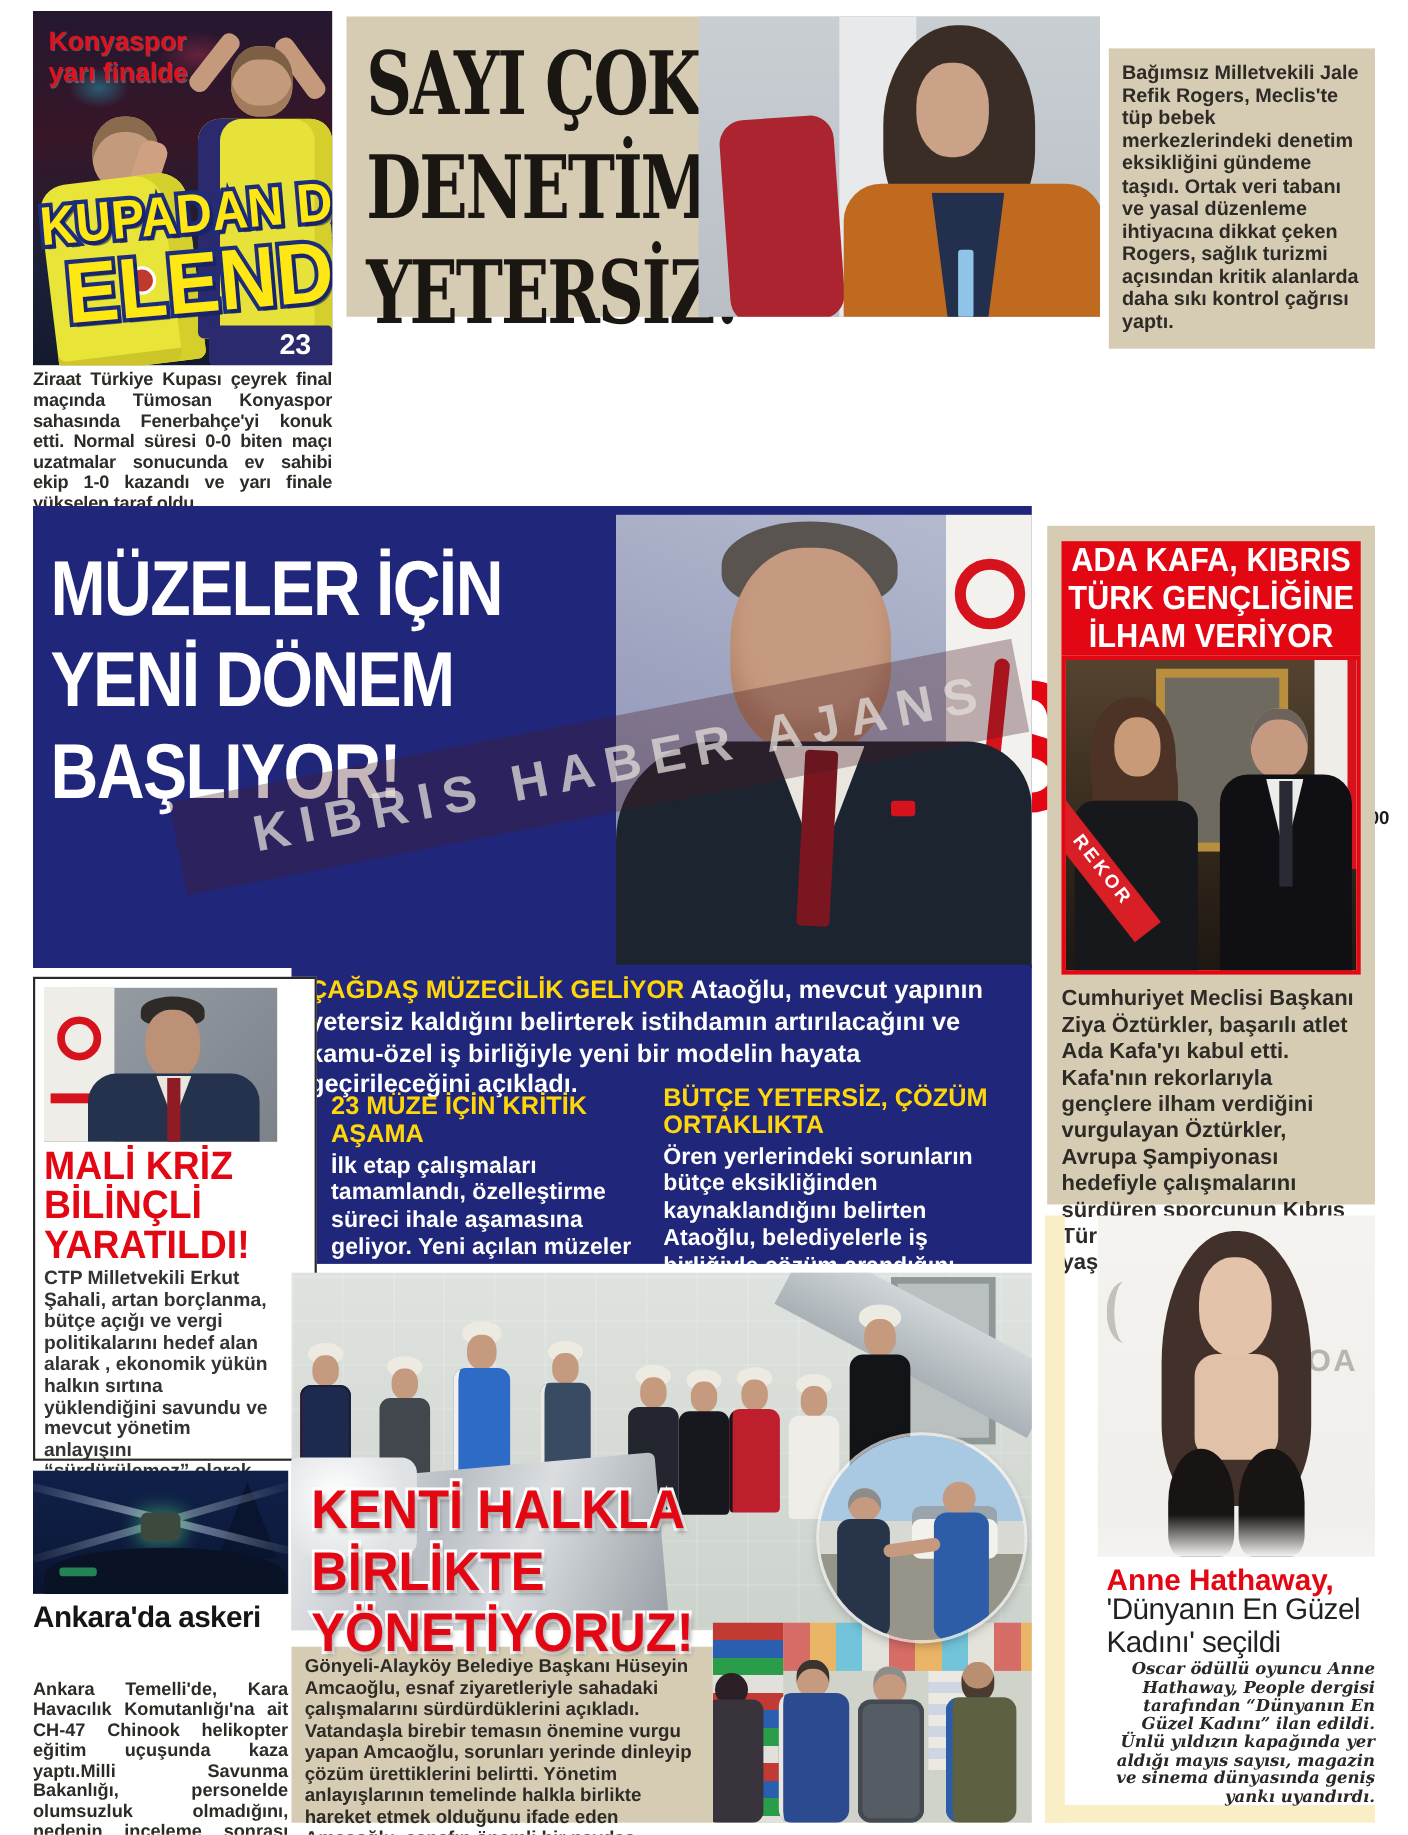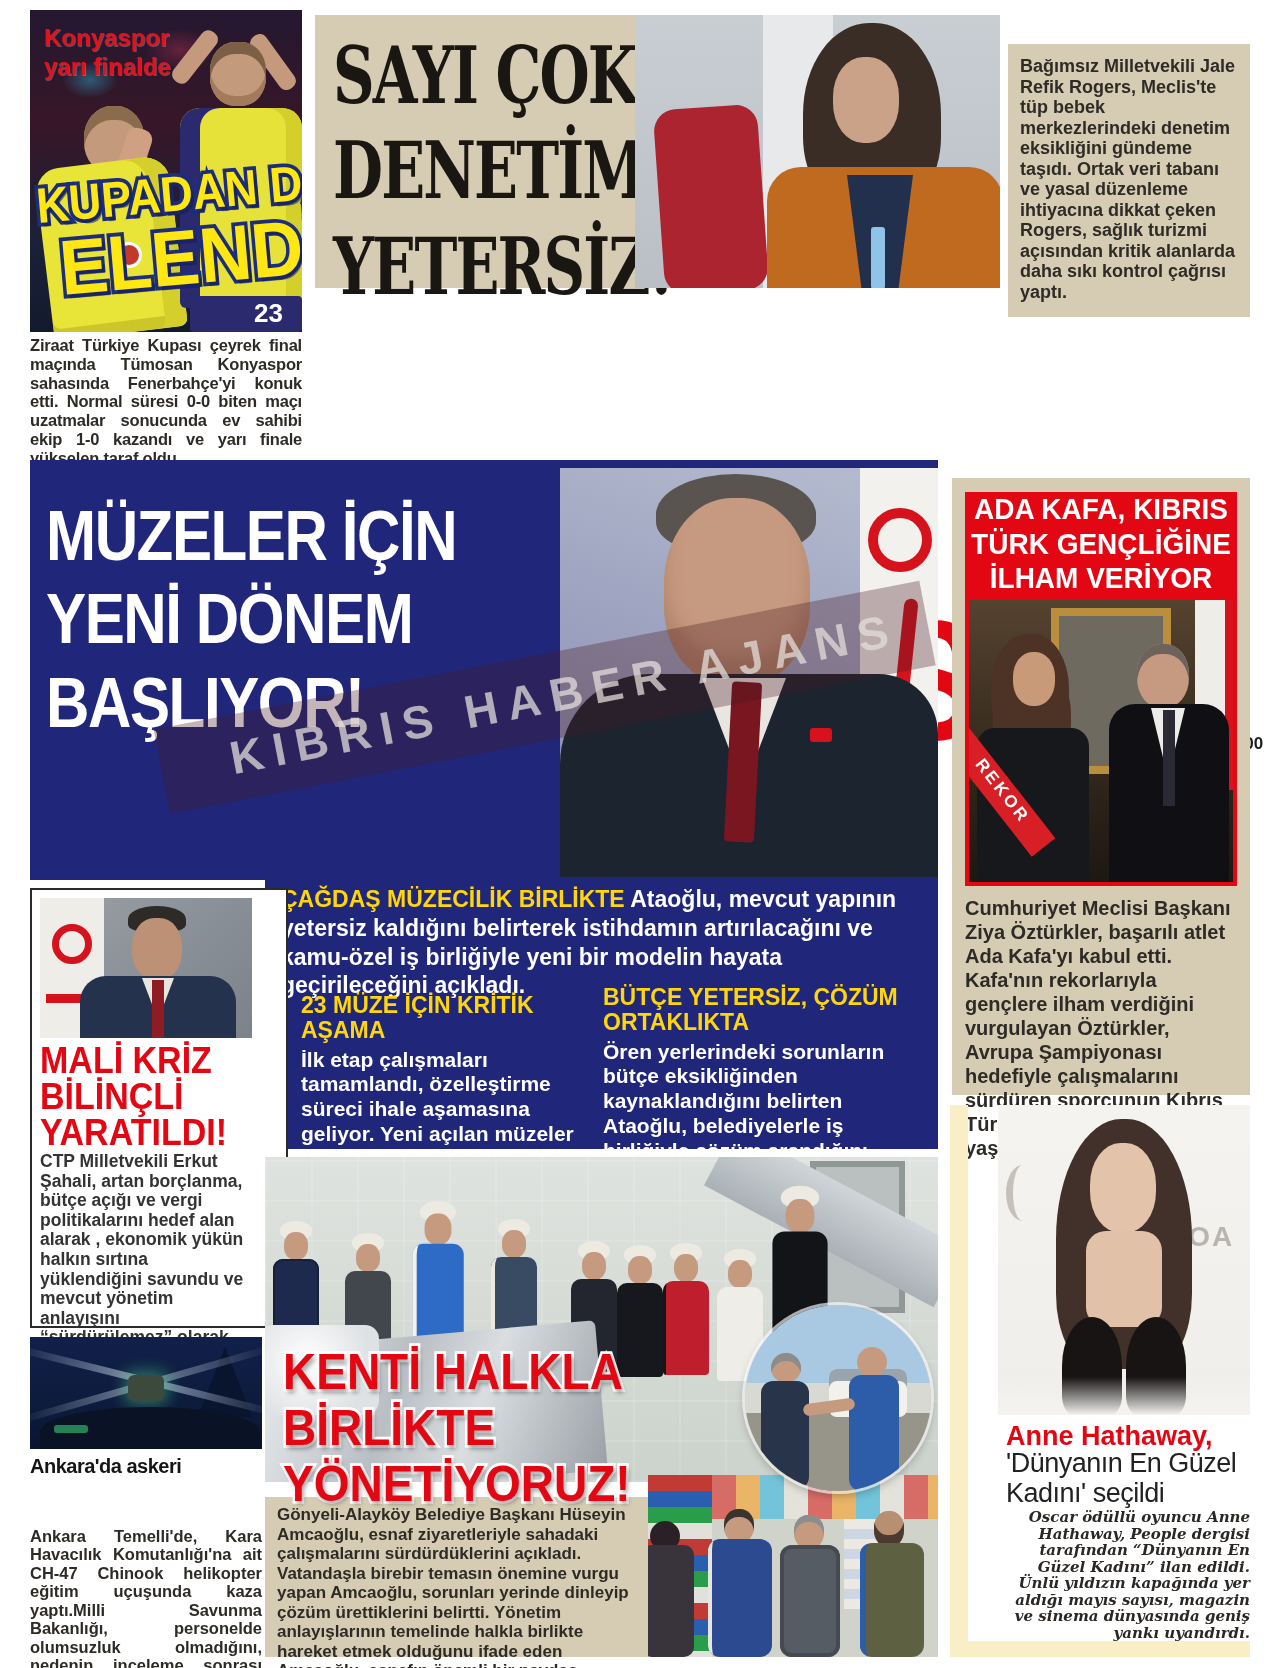--- a/index.html
+++ b/index.html
@@ -112,21 +112,21 @@
     <span style="display:block;">MÜZELER İÇİN</span>
     <span style="display:block;">YENİ DÖNEM</span>
     <span style="display:block;">BAŞLIYOR!</span>
   </div>
   <div class="abs" style="left:140px;top:268px;width:780px;height:86px;background:rgba(70,25,35,.32);transform:rotate(-11deg);transform-origin:left bottom;display:flex;align-items:center;">
     <span style="font-size:46px;font-weight:bold;letter-spacing:10px;color:rgba(225,222,218,.75);padding-left:70px;white-space:nowrap;">KIBRIS HABER AJANS</span>
   </div>
 </section>
 
 <section class="abs bluebox" style="left:265px;top:877px;width:673px;height:272px;">
-  <p style="position:absolute;left:16px;top:8px;width:640px;margin:0;font-size:23px;font-weight:bold;line-height:1.25;color:#fff;"><span class="yellow">ÇAĞDAŞ MÜZECİLİK BİRLİKTE</span><span> Ataoğlu, mevcut yapının yetersiz kaldığını belirterek istihdamın artırılacağını ve kamu-özel iş birliğiyle yeni bir modelin hayata geçirileceğini açıkladı.</span></p>
+  <p style="position:absolute;left:16px;top:8px;width:640px;margin:0;font-size:23px;font-weight:bold;line-height:1.25;color:#fff;"><span class="yellow">ÇAĞDAŞ MÜZECİLİK GELİYOR</span><span> Ataoğlu, mevcut yapının yetersiz kaldığını belirterek istihdamın artırılacağını ve kamu-özel iş birliğiyle yeni bir modelin hayata geçirileceğini açıkladı.</span></p>
   <div class="abs" style="left:16px;top:116px;width:300px;margin-left:20px;">
     <div class="yellow" style="font-size:23px;font-weight:bold;line-height:1.1;">23 MÜZE İÇİN KRİTİK AŞAMA</div>
     <p class="white" style="margin:4px 0 0 0;font-size:21px;font-weight:bold;line-height:1.18;">İlk etap çalışmaları tamamlandı, özelleştirme süreci ihale aşamasına geliyor. Yeni açılan müzeler ve restorasyon projeleriyle turizmde ciddi bir hareketlilik hedefleniyor.</p>
   </div>
   <div class="abs" style="left:338px;top:108px;width:320px;">
     <div class="yellow" style="font-size:23px;font-weight:bold;line-height:1.1;">BÜTÇE YETERSİZ, ÇÖZÜM ORTAKLIKTA</div>
     <p class="white" style="margin:4px 0 0 0;font-size:21px;font-weight:bold;line-height:1.18;">Ören yerlerindeki sorunların bütçe eksikliğinden kaynaklandığını belirten Ataoğlu, belediyelerle iş birliğiyle çözüm arandığını vurguladı.</p>
   </div>
 </section>
 
@@ -177,21 +177,21 @@
 
 <section class="abs" style="left:30px;top:1337px;width:232px;height:330px;">
   <div class="photo" style="left:0;top:0;width:232px;height:112px;background:linear-gradient(180deg,#11204a,#0d1b3d 60%,#0a1430);">
     <div class="abs" style="left:150px;top:10px;width:90px;height:70px;background:#09152e;clip-path:polygon(20% 100%,50% 0,80% 100%);"></div>
     <div class="abs" style="left:-20px;top:40px;width:270px;height:7px;background:linear-gradient(90deg,transparent,#8a97b0,transparent);transform:rotate(14deg);"></div>
     <div class="abs" style="left:-16px;top:44px;width:262px;height:7px;background:linear-gradient(90deg,transparent,#74819a,transparent);transform:rotate(-16deg);"></div>
     <div class="abs" style="left:98px;top:38px;width:36px;height:26px;border-radius:6px;background:#3c4a3e;box-shadow:0 0 16px 4px rgba(80,220,140,.45);"></div>
     <div class="abs" style="left:10px;top:70px;width:220px;height:50px;border-radius:50% 50% 0 0;background:#0a1226;"></div>
     <div class="abs" style="left:24px;top:88px;width:34px;height:8px;background:#2db36a;opacity:.7;border-radius:3px;"></div>
   </div>
-  <div class="abs" style="left:0;top:118px;font-size:20px;font-weight:bold;color:#151515;line-height:1.12;letter-spacing:-0.5px;">
+  <div class="abs" style="left:0;top:118px;font-size:27px;font-weight:bold;color:#151515;line-height:1.12;letter-spacing:-0.5px;">
     <span style="display:block;">Ankara'da askeri</span>
   </div>
   <p class="body-txt" style="position:absolute;left:0;top:190px;width:232px;margin:0;font-size:16.5px;line-height:1.12;">Ankara Temelli'de, Kara Havacılık Komutanlığı'na ait CH-47 Chinook helikopter eğitim uçuşunda kaza yaptı.Milli Savunma Bakanlığı, personelde olumsuzluk olmadığını, nedenin inceleme sonrası açıklanacağını bildirdi.</p>
 </section>
 
 <section class="abs" style="left:265px;top:1157px;width:673px;height:500px;">
   <div class="photo" style="left:0;top:0;width:673px;height:325px;
       background:repeating-linear-gradient(90deg,rgba(255,255,255,.12) 0 2px,transparent 2px 46px),
                  repeating-linear-gradient(0deg,rgba(255,255,255,.12) 0 2px,transparent 2px 40px),
                  linear-gradient(180deg,#dfe3df,#ccd2cc);">

